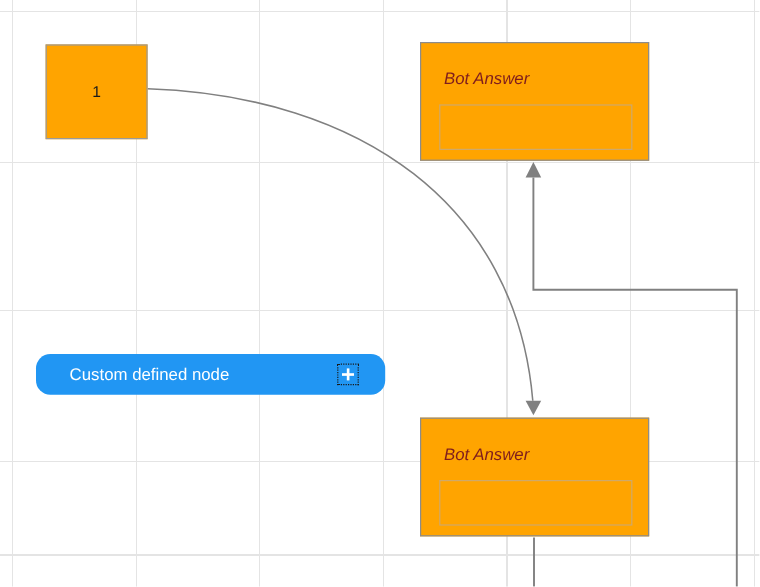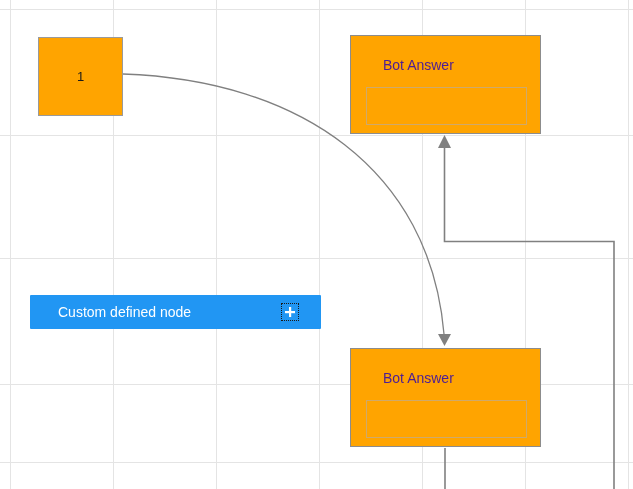--- a/index.html
+++ b/index.html
@@ -56,46 +56,47 @@
 
   
   .node-bot {
     position: absolute;
     box-sizing: border-box;
     background: #FFA400;
     border: 1px solid #8c8c8c;
   }
   .node-bot .bot-title {
     position: absolute;
-    left: 32px;
+    left: 19px;
     top: 22px;
     font-size: 14px;
-    color: #4c1d95;
+    color: #7f1d1d;
     line-height: 1;
     white-space: nowrap;
+    font-style: italic;
   }
   .node-bot .bot-slot {
     position: absolute;
     box-sizing: border-box;
     left: 15px;
     right: 13px;
     top: 51px;
     height: 38px;
     border: 1px solid #cfa96a;
     background: transparent;
   }
 
   
   .node-custom {
     position: absolute;
     box-sizing: border-box;
     background: #2196F3;
     display: flex;
     align-items: center;
-    border-radius: 1px;
+    border-radius: 12px;
   }
   .node-custom .custom-label {
     margin-left: 28px;
     font-size: 14px;
     color: #ffffff;
     line-height: 1;
     white-space: nowrap;
   }
   .node-custom .plus-box {
     position: absolute;

